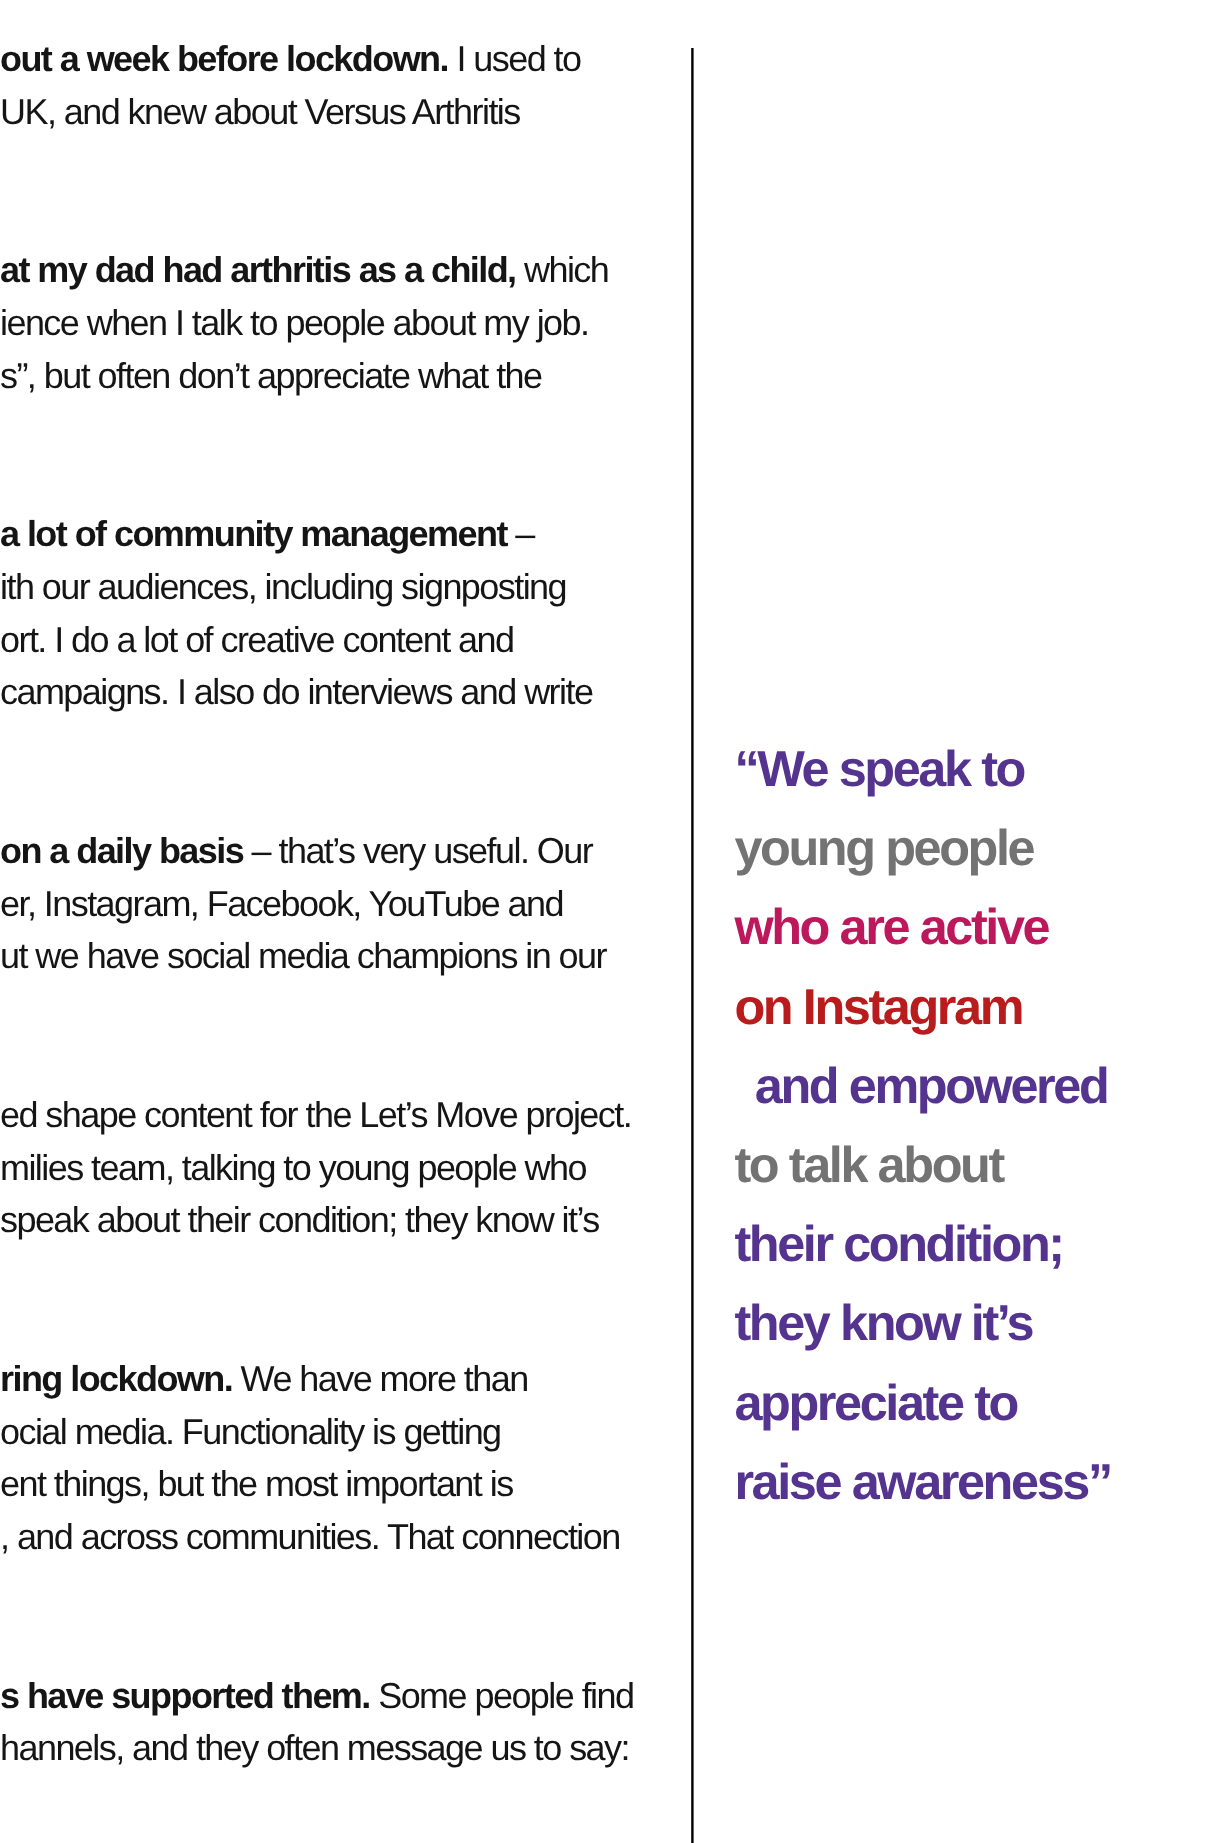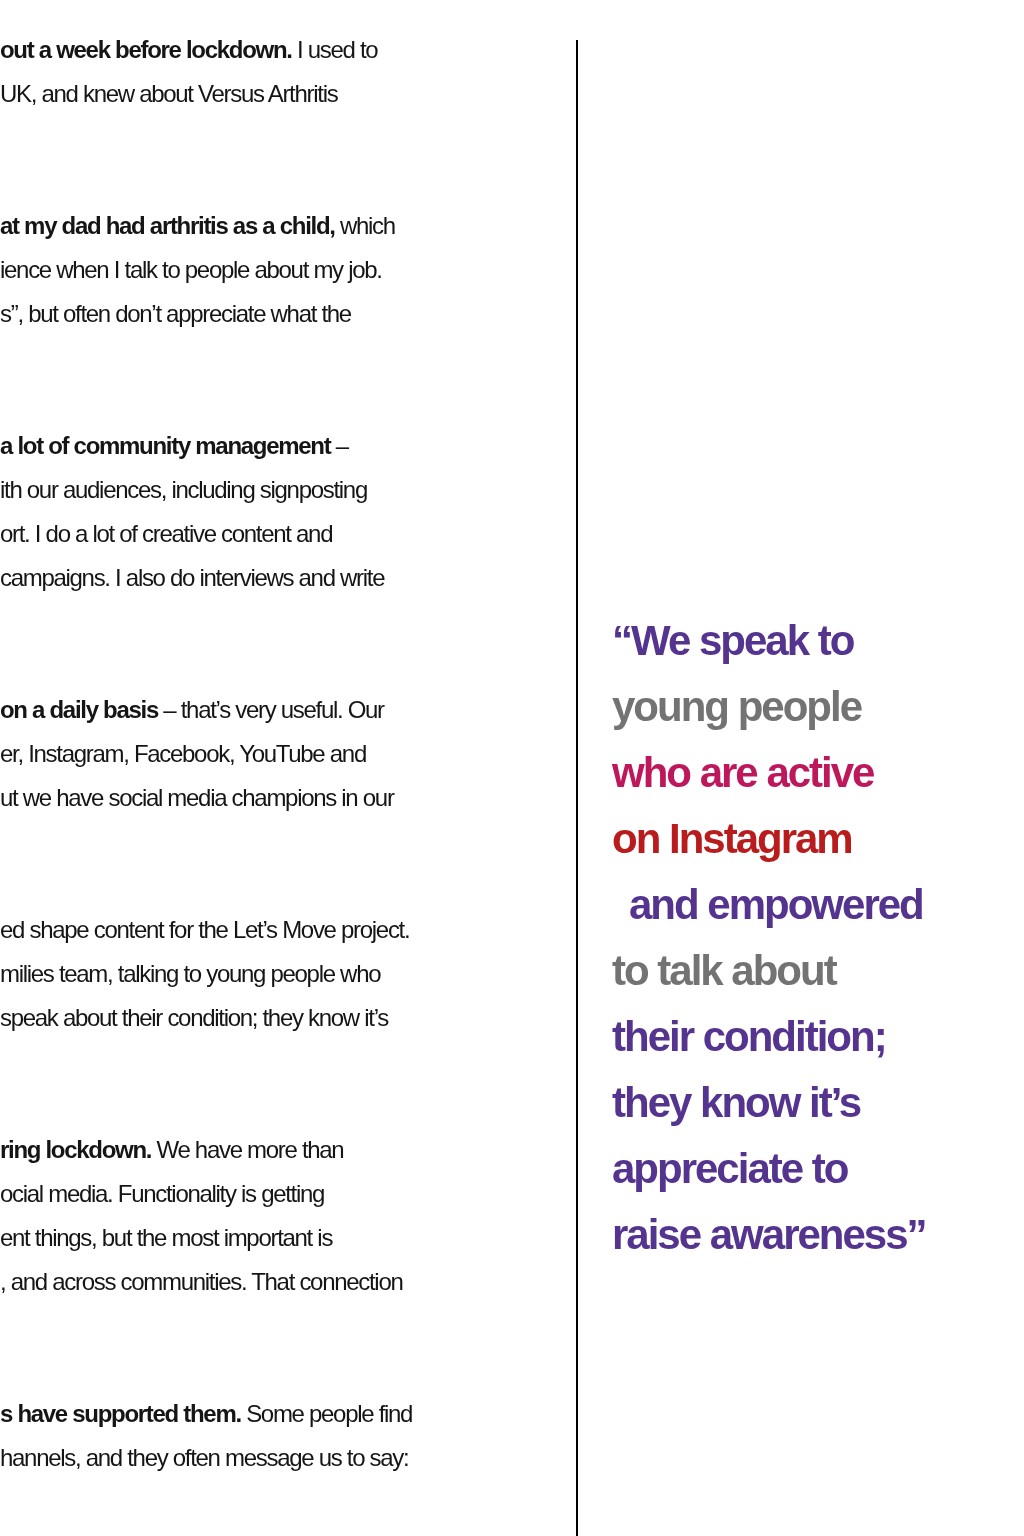--- a/index.html
+++ b/index.html
@@ -19,21 +19,21 @@
     width: 566px;
     overflow: hidden;
     color: #151515;
   }
   .body-col p {
     margin: 0 0 88px 0;
   }
   .tline {
     display: block;
     white-space: nowrap;
-    font-size: 24px;
+    font-size: 30px;
     line-height: 44px;
     letter-spacing: -1.3px;
     color: #151515;
   }
   .tline .b { font-weight: bold; }
   
   .divider {
     position: absolute;
     left: 576px;
     top: 40px;

